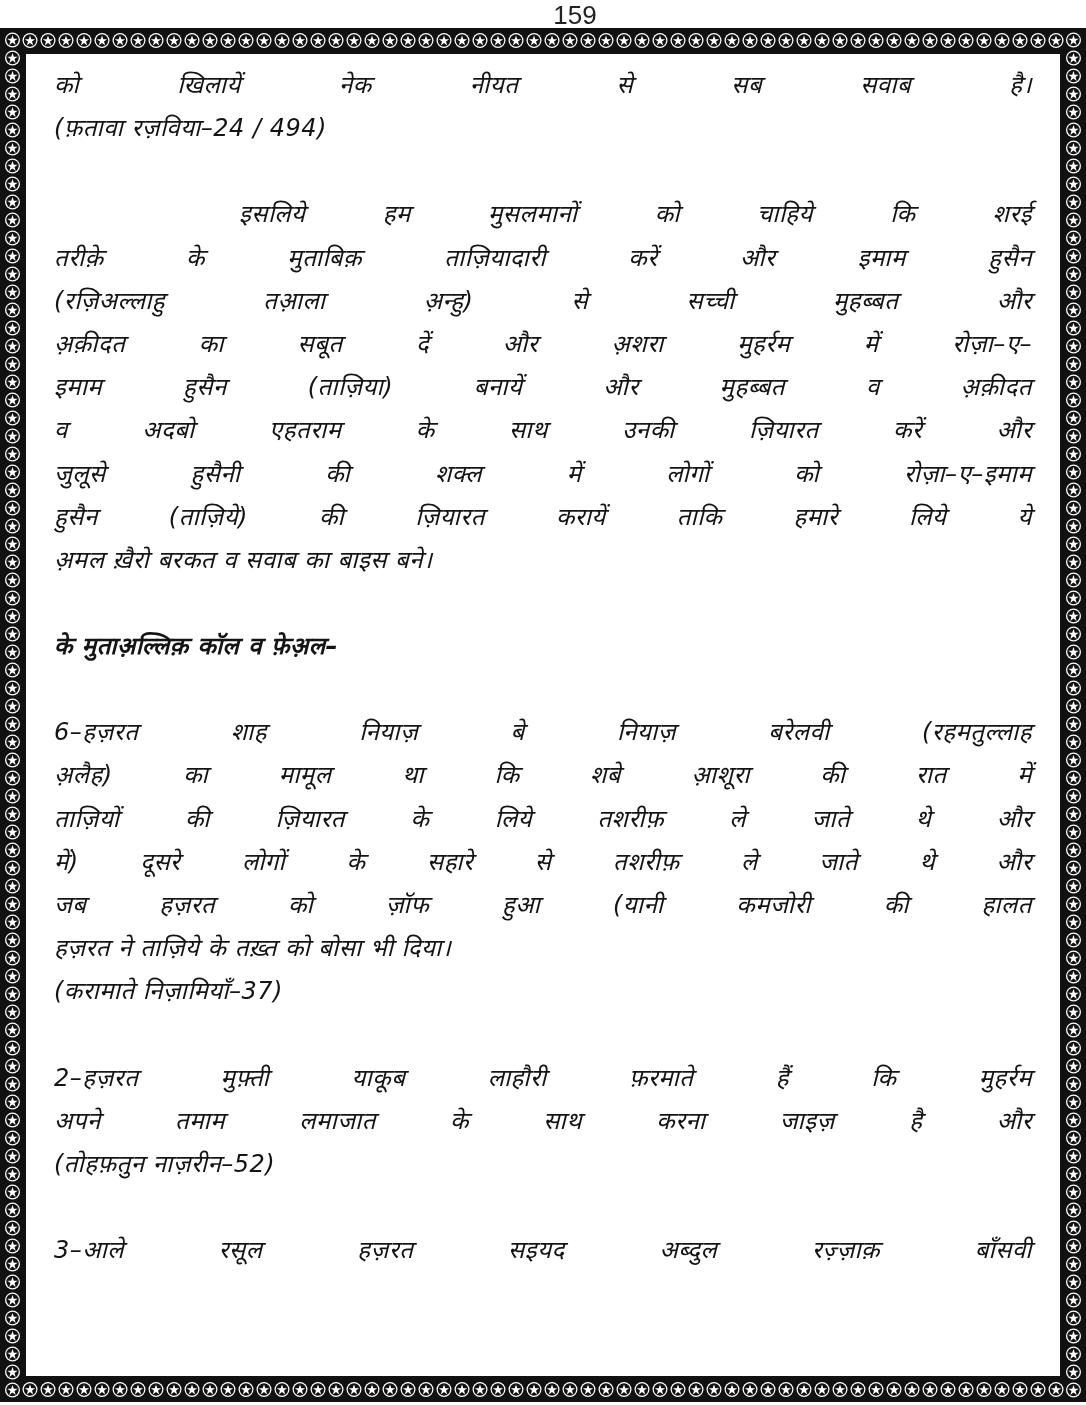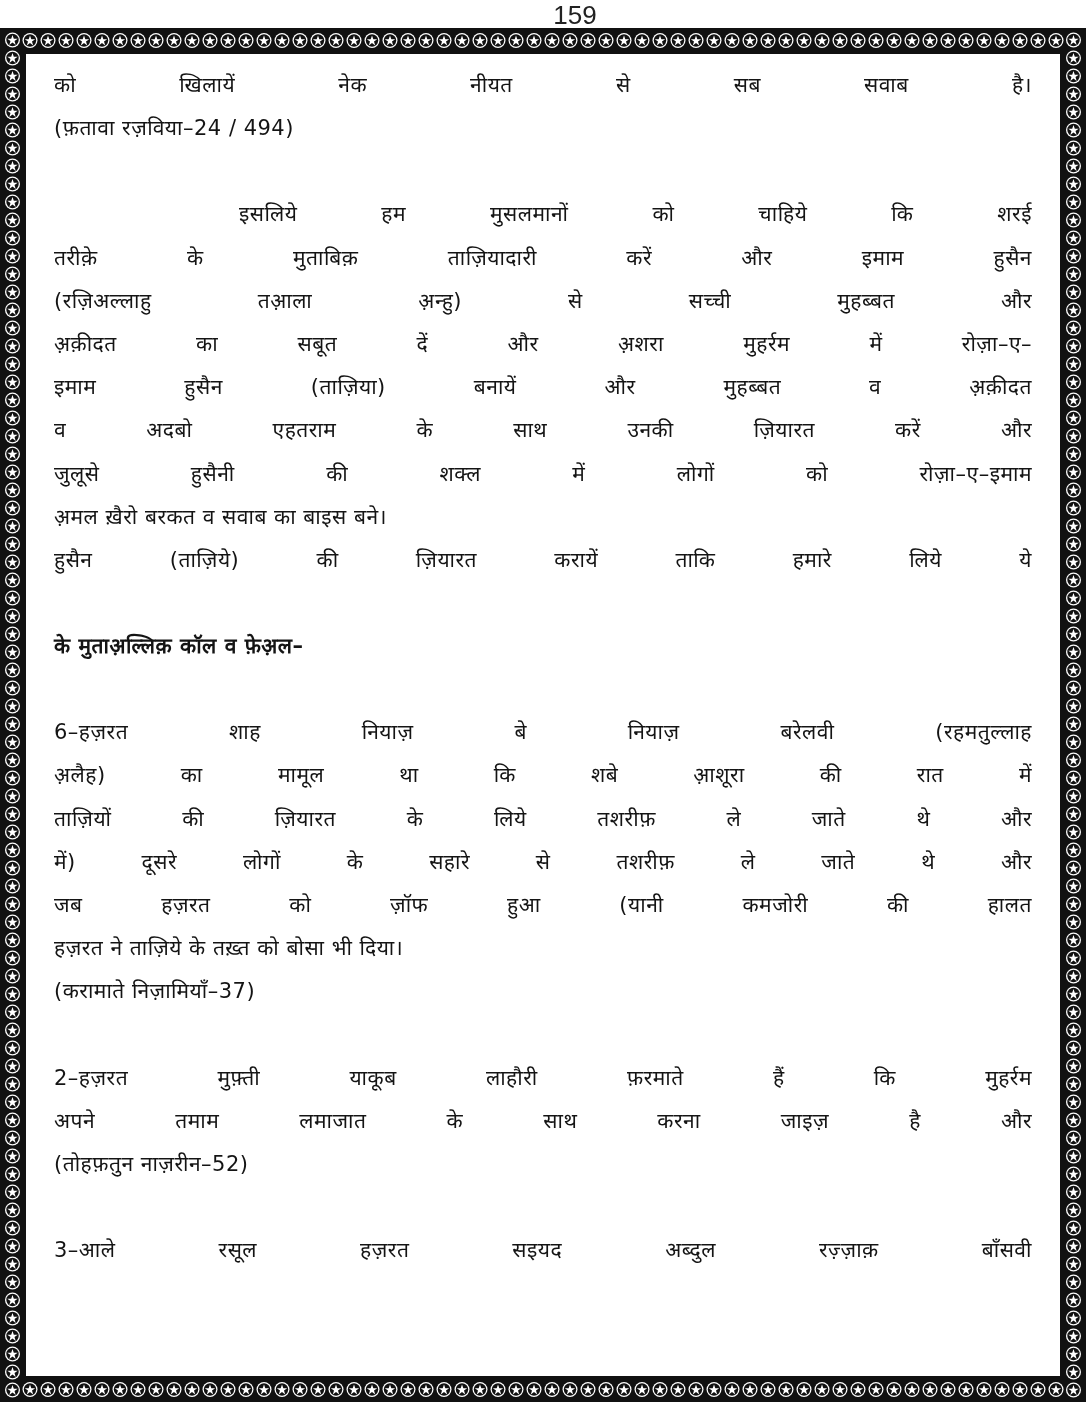--- a/index.html
+++ b/index.html
@@ -11,22 +11,22 @@
            border: 3px solid #111; }
   .band { position: absolute; background-color: #111; overflow: hidden; }
   .band svg { display: block; }
   .band-top { left: 0; top: 0; width: 1080px; height: 19px; }
   .band-bottom { left: 0; bottom: 0; width: 1080px; height: 19px; }
   .band-left { left: 0; top: 0; width: 19px; height: 1368px; }
   .band-right { right: 0; top: 0; width: 19px; height: 1368px; }
   .inner { position: absolute; left: 19px; top: 19px; right: 19px; bottom: 19px;
            border: 4px solid #111; background: #fff; }
   .content { position: absolute; left: 28px; top: 10px; width: 978px; }
-  .line { font-size: 21px; line-height: 43.2px; height: 43.2px; white-space: nowrap;
-          text-align: justify; text-align-last: justify; letter-spacing: 0.5px; }
+  .line { font-size: 24px; line-height: 43.2px; height: 43.2px; white-space: nowrap;
+          text-align: justify; text-align-last: justify; letter-spacing: 0.5px; font-style: italic; }
   .line.last { text-align-last: left; }
   .line.indent { padding-left: 185px; }
   .heading .line { font-weight: bold; }
   .gap { height: 43px; }
 </style>
 </head>
 <body>
 
 <div class="page-number">159</div>
 
@@ -79,22 +79,22 @@
       <div class="gap"></div>
 
       <div>
         <div class="line indent">इसलिये हम मुसलमानों को चाहिये कि शरई</div>
         <div class="line">तरीक़े के मुताबिक़ ताज़ियादारी करें और इमाम हुसैन</div>
         <div class="line">(रज़िअल्लाहु तआ़ला अ़न्हु) से सच्ची मुहब्बत और</div>
         <div class="line">अ़क़ीदत का सबूत दें और अ़शरा मुहर्रम में रोज़ा–ए–</div>
         <div class="line">इमाम हुसैन (ताज़िया) बनायें और मुहब्बत व अ़क़ीदत</div>
         <div class="line">व अदबो एहतराम के साथ उनकी ज़ियारत करें और</div>
         <div class="line">जुलूसे हुसैनी की शक्ल में लोगों को रोज़ा–ए–इमाम</div>
+        <div class="line">हुसैन (ताज़िये) की ज़ियारत करायें ताकि हमारे लिये ये</div>
         <div class="line last">अ़मल ख़ैरो बरकत व सवाब का बाइस बने।</div>
-        <div class="line">हुसैन (ताज़िये) की ज़ियारत करायें ताकि हमारे लिये ये</div>
       </div>
 
       <div class="gap"></div>
 
       <div class="heading">
         <div class="line last">के मुताअ़ल्लिक़ कॉल व फ़ेअ़ल–</div>
       </div>
 
       <div class="gap"></div>
 

